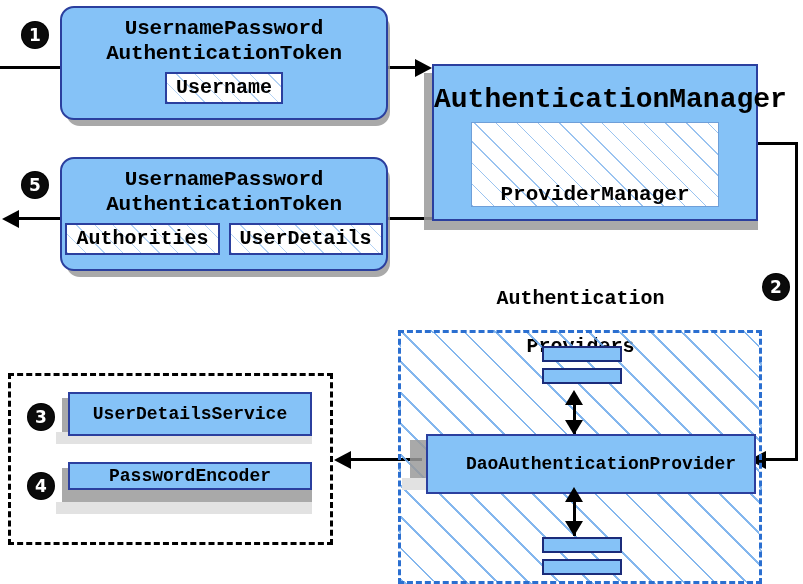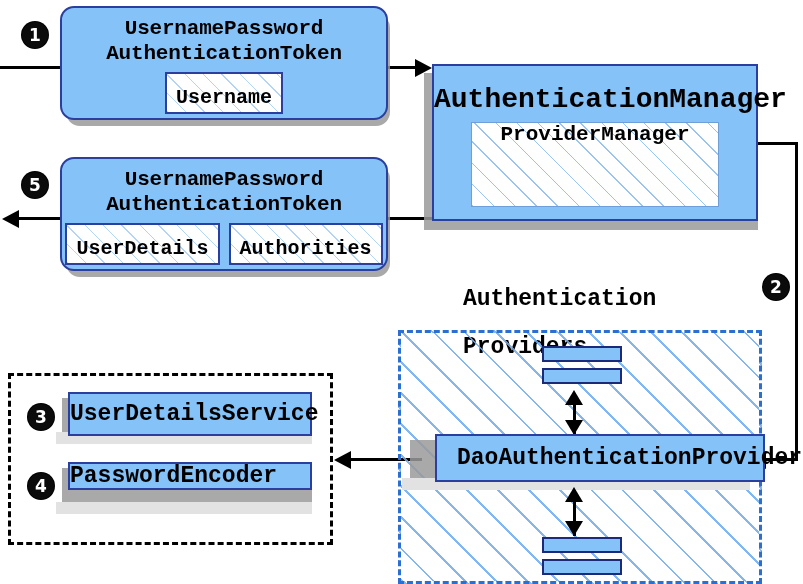--- a/index.html
+++ b/index.html
@@ -18,52 +18,52 @@
     display:flex;flex-direction:column;align-items:center;
   }
   .token-title{
     color:#000;font-weight:bold;font-size:21px;line-height:25px;
     text-align:center;letter-spacing:-.2px;margin-top:8px;
   }
   .token-fields{display:flex;gap:9px;margin-top:6px;}
   .field{
     background:#ffffff;border:2px solid #2b3f9e;
     color:#000;font-weight:bold;font-size:20px;
-    padding:12px 9px 3px 9px;white-space:nowrap;
+    padding:2px 9px 3px 9px;white-space:nowrap;
     background-image:repeating-linear-gradient(45deg,
        rgba(120,175,235,.55) 0 1px, rgba(0,0,0,0) 1px 13px);
   }
 
   .plain-box{
     background:#85c2f7;border:2px solid #2b3f9e;
-    display:flex;align-items:center;
-    color:#000;font-weight:bold;font-size:23px;white-space:nowrap;
+    display:flex;align-items:center;justify-content:center;
+    color:#000;font-weight:bold;font-size:18px;white-space:nowrap;
   }
 
   .hatch-white{
     background:#ffffff;border:1px solid #6f9fd8;
     background-image:repeating-linear-gradient(45deg,
        rgba(120,175,235,.75) 0 1px, rgba(0,0,0,0) 1px 15px);
-    display:flex;align-items:flex-start;justify-content:center;
+    display:flex;align-items:flex-end;justify-content:center;
     color:#000;font-weight:bold;font-size:21px;
   }
 
   .dashed-black{border:3px dashed #000;background:transparent;}
 
   .dashed-hatch{
     border:3px dashed #2b6fd0;
     background-image:repeating-linear-gradient(45deg,
        rgba(110,170,235,.85) 0 2px, rgba(0,0,0,0) 2px 22px);
   }
 
   .bar{background:#85c2f7;border:2px solid #1b2b7a;}
 
   .caption{
-    color:#000;font-weight:bold;font-size:23px;line-height:24px;
-    white-space:pre-line;
+    color:#000;font-weight:bold;font-size:20px;line-height:24px;
+    text-align:center;white-space:pre-line;
   }
 
   .bullet{
     width:26px;height:26px;border-radius:50%;
     background:#0b0b0b;color:#ffffff;
     font-size:17px;font-weight:bold;
     display:flex;align-items:center;justify-content:center;
     font-family:"DejaVu Sans",sans-serif;
     box-shadow:0 0 0 1px #000;
   }
@@ -127,22 +127,22 @@
     </div>
   </div>
 
   <div class="shadow" style="left:66px;top:165px;width:324px;height:112px;border-radius:14px;"></div>
   <div class="abs token-box" style="left:60px;top:157px;width:328px;height:114px;">
     <div class="token-title">
       <div>UsernamePassword</div>
       <div>AuthenticationToken</div>
     </div>
     <div class="token-fields">
+      <div class="field">Authorities</div>
       <div class="field">UserDetails</div>
-      <div class="field">Authorities</div>
     </div>
   </div>
   <div class="abs bullet" style="left:22px;top:172px;">5</div>
 
   <div class="abs caption" style="left:463px;top:263px;width:235px;">
     <div>Authentication</div>
     <div>Providers</div>
   </div>
   <div class="abs bullet" style="left:763px;top:274px;">2</div>
 
@@ -150,21 +150,21 @@
 
   <div class="abs bar" style="left:542px;top:346px;width:80px;height:16px;"></div>
   <div class="abs bar" style="left:542px;top:368px;width:80px;height:16px;"></div>
 
   <div class="vline" style="left:573px;top:394px;height:72px;"></div>
   <div class="arrow-u" style="left:565px;top:390px;"></div>
   <div class="arrow-d" style="left:565px;top:420px;"></div>
 
   <div class="shadow" style="left:410px;top:440px;width:340px;height:50px;"></div>
   <div class="shadow2" style="left:402px;top:478px;width:348px;height:12px;"></div>
-  <div class="abs plain-box" style="left:435px;top:434px;width:330px;height:48px;padding-left:20px;">
+  <div class="abs plain-box" style="left:426px;top:434px;width:330px;height:60px;padding-left:20px;">
     <span>DaoAuthenticationProvider</span>
   </div>
 
   <div class="vline" style="left:573px;top:490px;height:46px;"></div>
   <div class="arrow-u" style="left:565px;top:487px;"></div>
   <div class="arrow-d" style="left:565px;top:521px;"></div>
 
   <div class="abs bar" style="left:542px;top:537px;width:80px;height:16px;"></div>
   <div class="abs bar" style="left:542px;top:559px;width:80px;height:16px;"></div>
 

